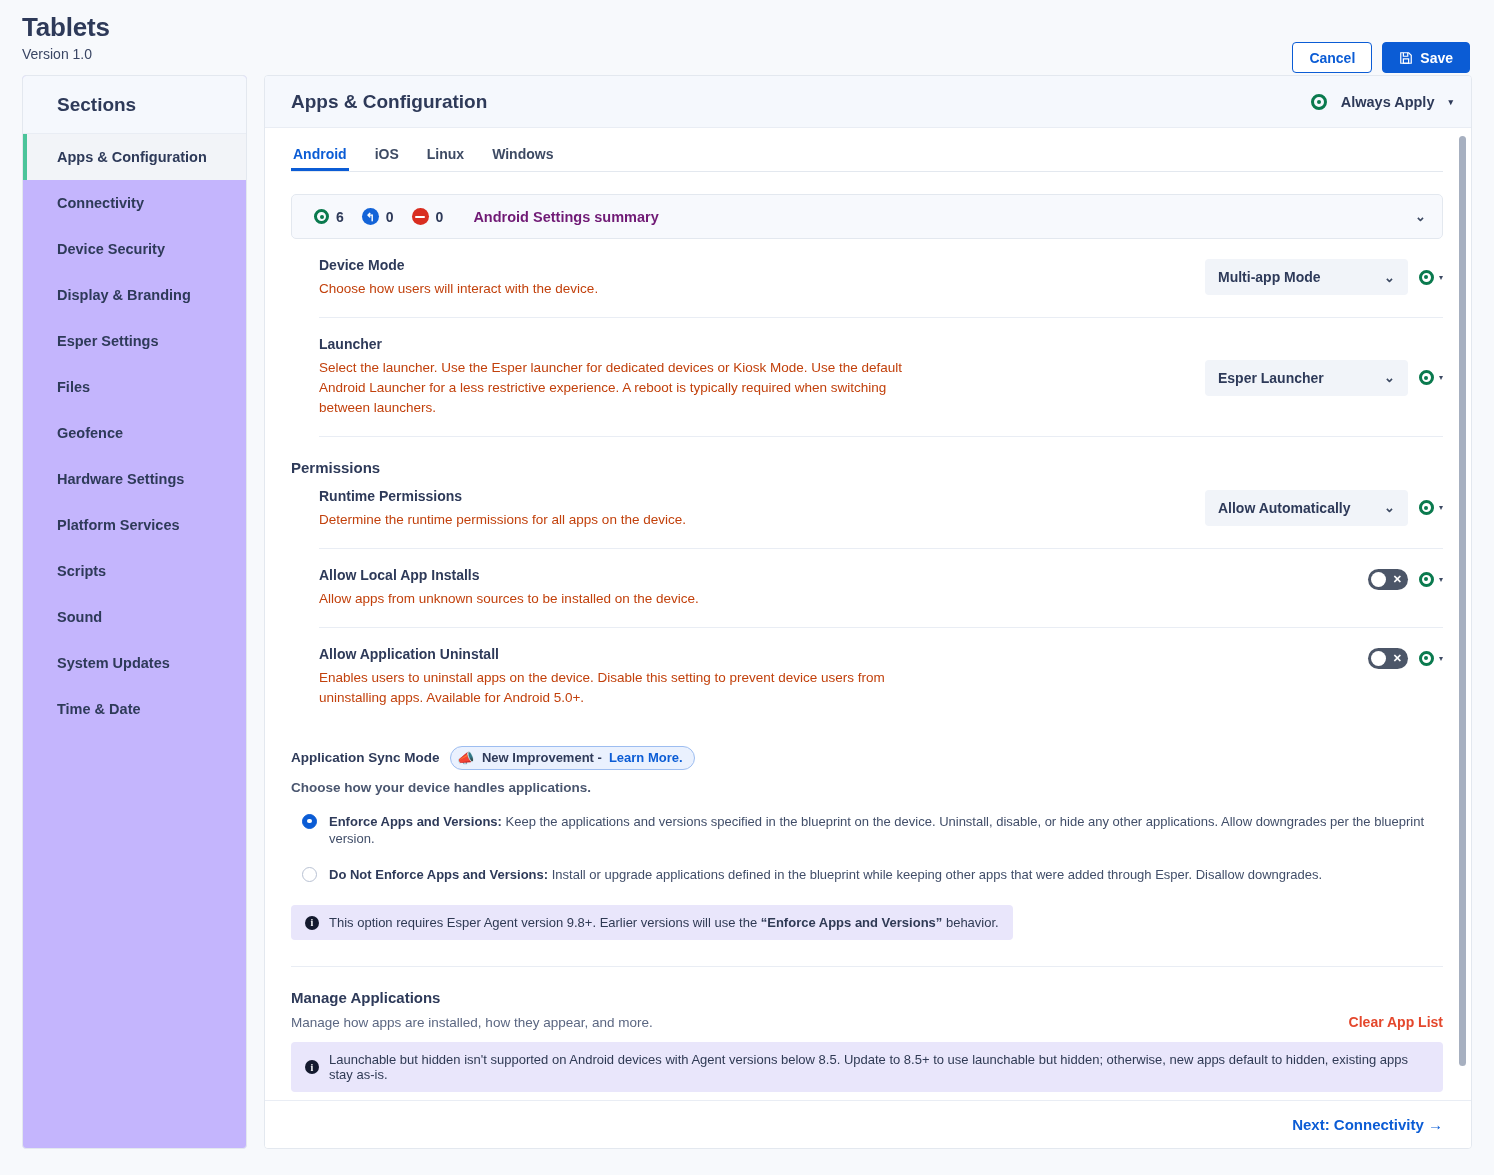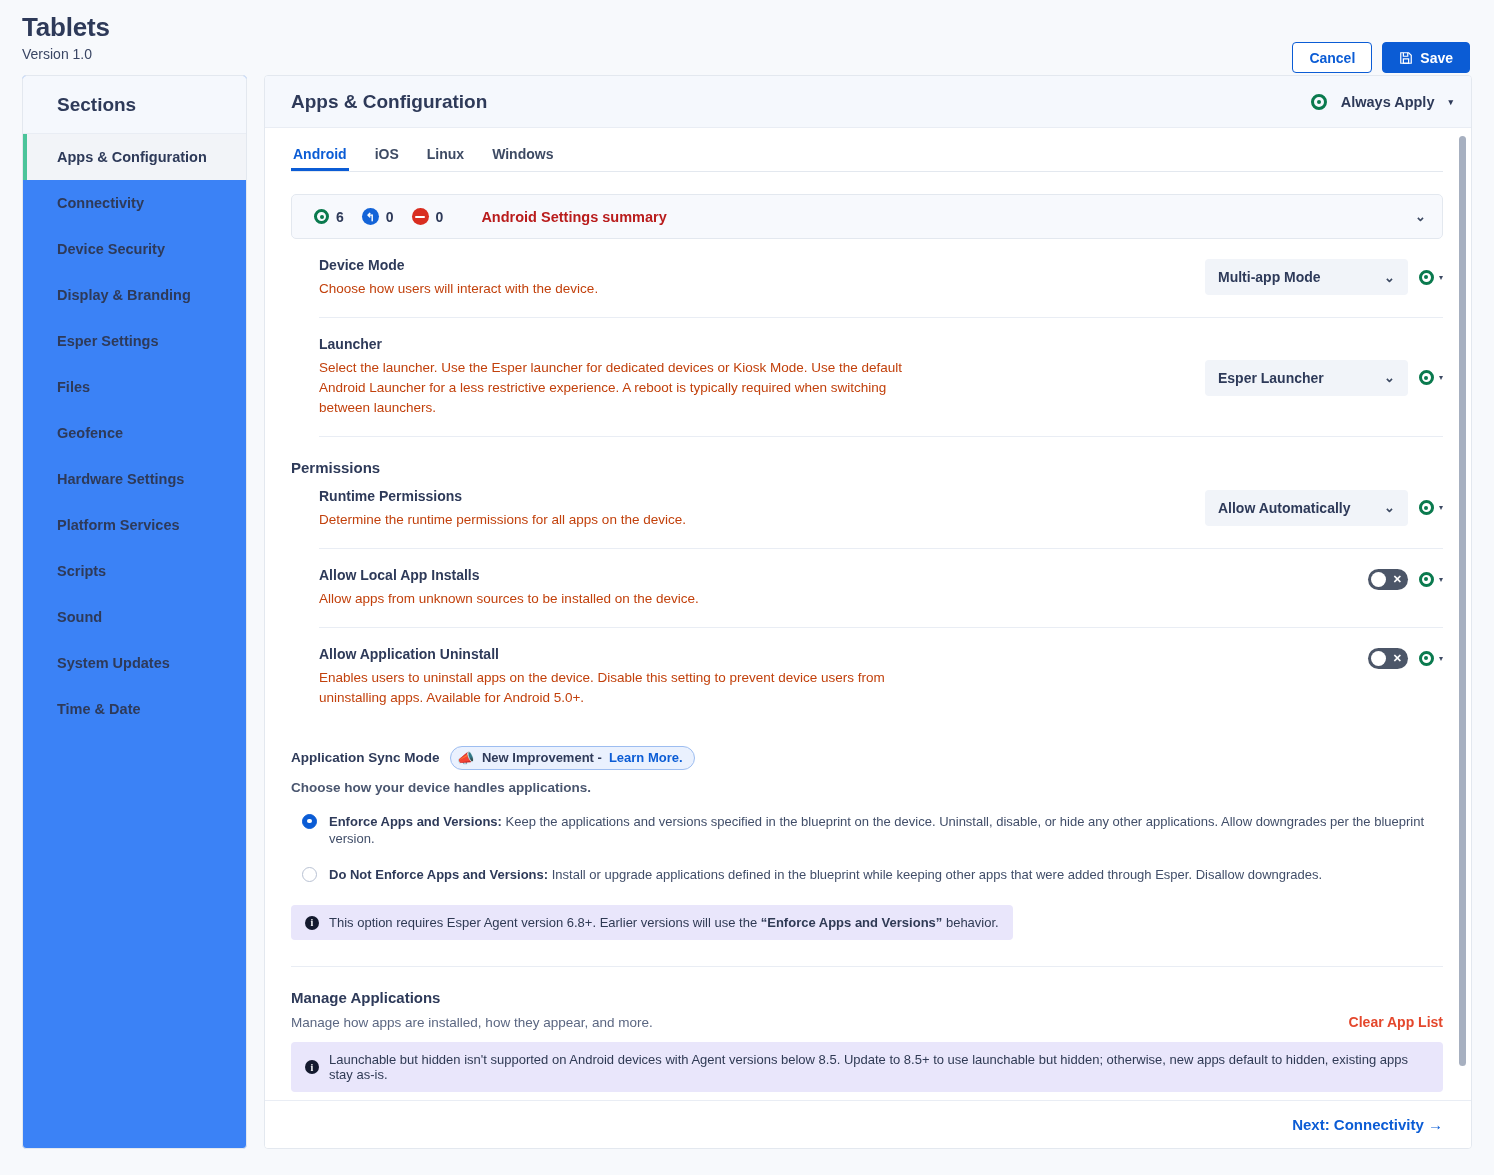--- a/index.html
+++ b/index.html
@@ -34,21 +34,21 @@
 
   
   .page {
     display: flex;
     padding: 0 22px;
     gap: 17px;
     height: calc(1175px - 75px);
   }
   .sidebar {
     width: 225px; flex: none;
-    background: #3b82f6;
+    background: #c4b5fd;
     border: 1px solid #e3e8ef;
     border-radius: 4px;
     height: 1074px;
     overflow: hidden;
   }
   .sidebar-header {
     background: #f5f8fd;
     padding: 18px 0 17px 34px;
     font-size: 19px; font-weight: 700; color: #2e3a59;
     border-bottom: 1px solid #e9edf4;
@@ -111,21 +111,21 @@
     background: #f7f9fd;
     border: 1px solid #e3e8ef;
     border-radius: 5px;
     height: 45px;
     display: flex; align-items: center; justify-content: space-between;
     padding: 0 16px 0 22px;
     cursor: pointer;
   }
   .summary-left { display: flex; align-items: center; gap: 7px; }
   .summary-count { font-size: 14px; font-weight: 700; color: #2e3a59; margin-right: 11px; }
-  .summary-label { font-size: 14.5px; font-weight: 700; color: #b91c1c; margin-left: 20px; }
+  .summary-label { font-size: 14.5px; font-weight: 700; color: #701a75; margin-left: 12px; }
   .chev-down { font-size: 13px; color: #3d4a63; font-weight: 700; }
 
   
   .ico { display:inline-block; vertical-align: middle; line-height: 0; }
   .ico-target { width: 16px; height: 16px; border-radius: 50%; border: 3px solid #0a7a4e; position: relative; }
   .ico-target::after { content:""; position:absolute; left:3px; top:3px; width:4px; height:4px; border-radius:50%; background:#0a7a4e; }
   .ico-target.sm { width: 15px; height: 15px; border-width: 3px; }
   .ico-target.sm::after { left: 2.5px; top: 2.5px; width: 4px; height: 4px; }
   .ico-back { width:17px; height:17px; border-radius:50%; background:#1464d8; color:#fff; font-size:11px; font-weight:700;
               display:flex; align-items:center; justify-content:center; }
@@ -449,21 +449,21 @@
 
         <div class="radio-row">
           <span class="radio"></span>
           <span class="radio-text">
             <b>Do Not Enforce Apps and Versions:</b><span> Install or upgrade applications defined in the blueprint while keeping other apps that were added through Esper. Disallow downgrades.</span>
           </span>
         </div>
 
         <div class="info-banner" style="display:inline-flex;">
           <span class="info-icon">i</span>
-          <span><span>This option requires Esper Agent version 6.8+. Earlier versions will use the </span><b>“Enforce Apps and Versions”</b><span> behavior.</span></span>
+          <span><span>This option requires Esper Agent version 9.8+. Earlier versions will use the </span><b>“Enforce Apps and Versions”</b><span> behavior.</span></span>
         </div>
 
         <div class="divider"></div>
 
         
         <div class="manage-head">
           <div class="manage-title">Manage Applications</div>
           <div class="manage-sub-row">
             <div class="manage-sub">Manage how apps are installed, how they appear, and more.</div>
             <div class="clear-link">Clear App List</div>

